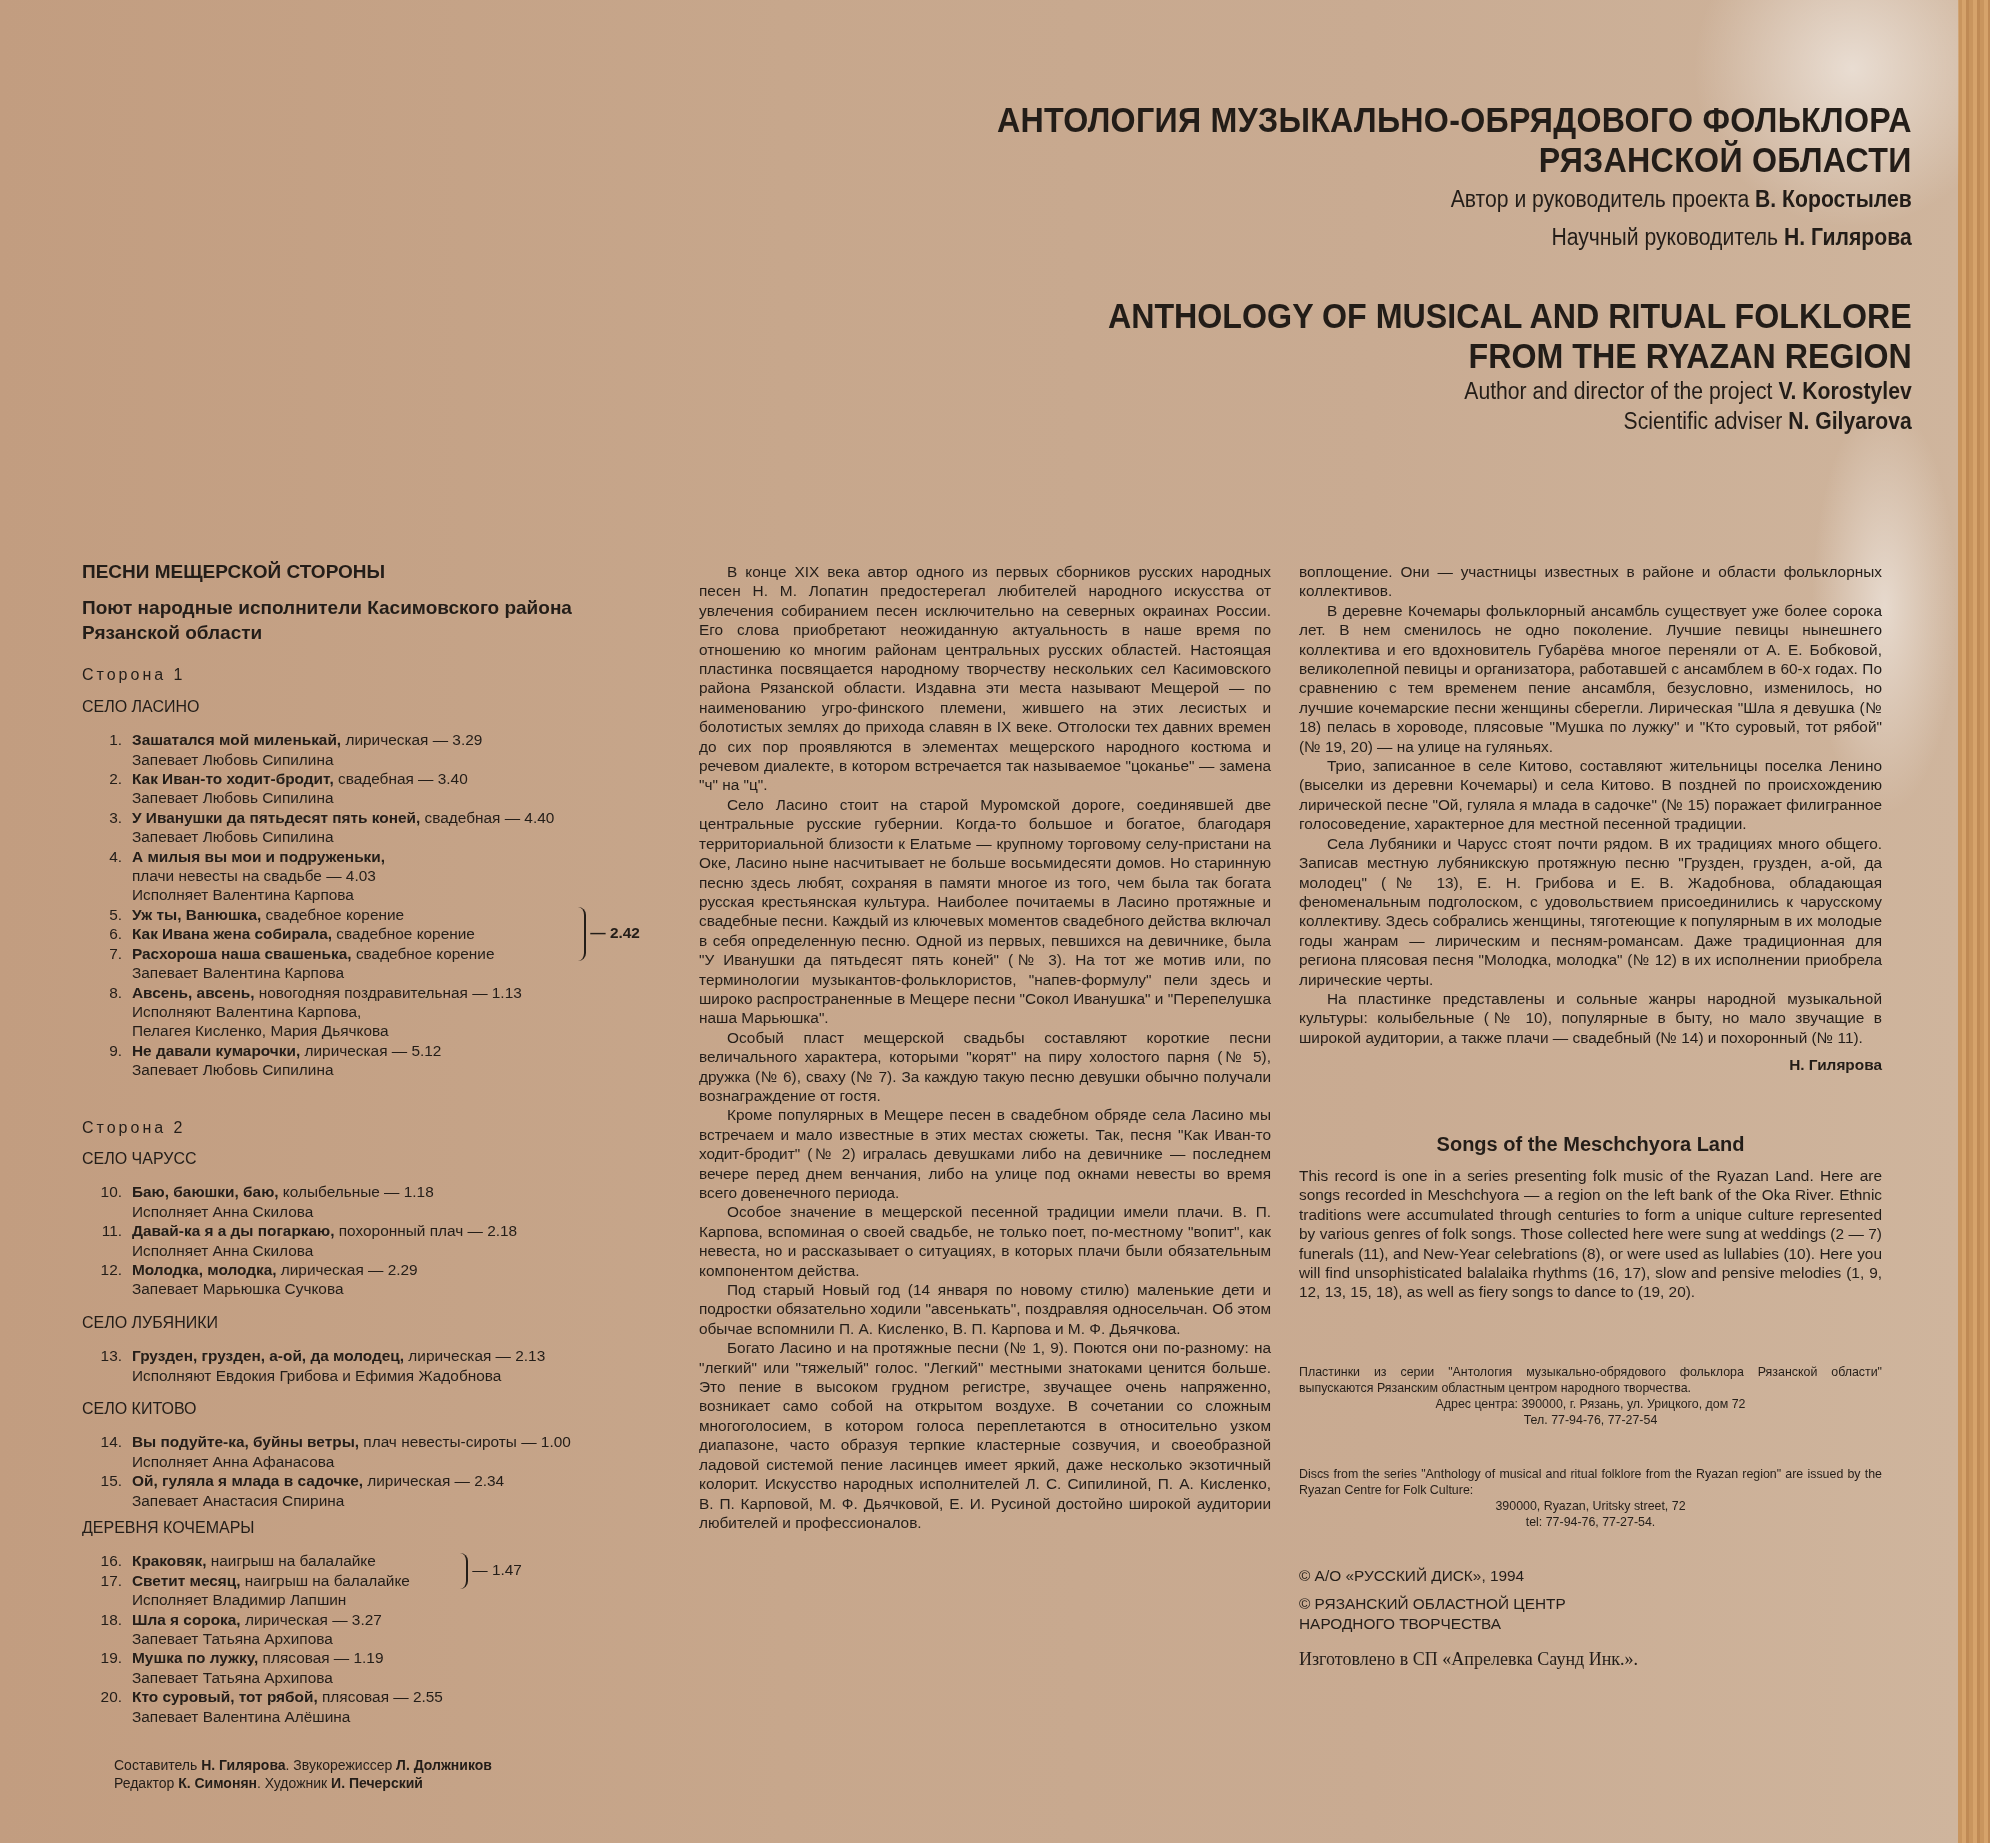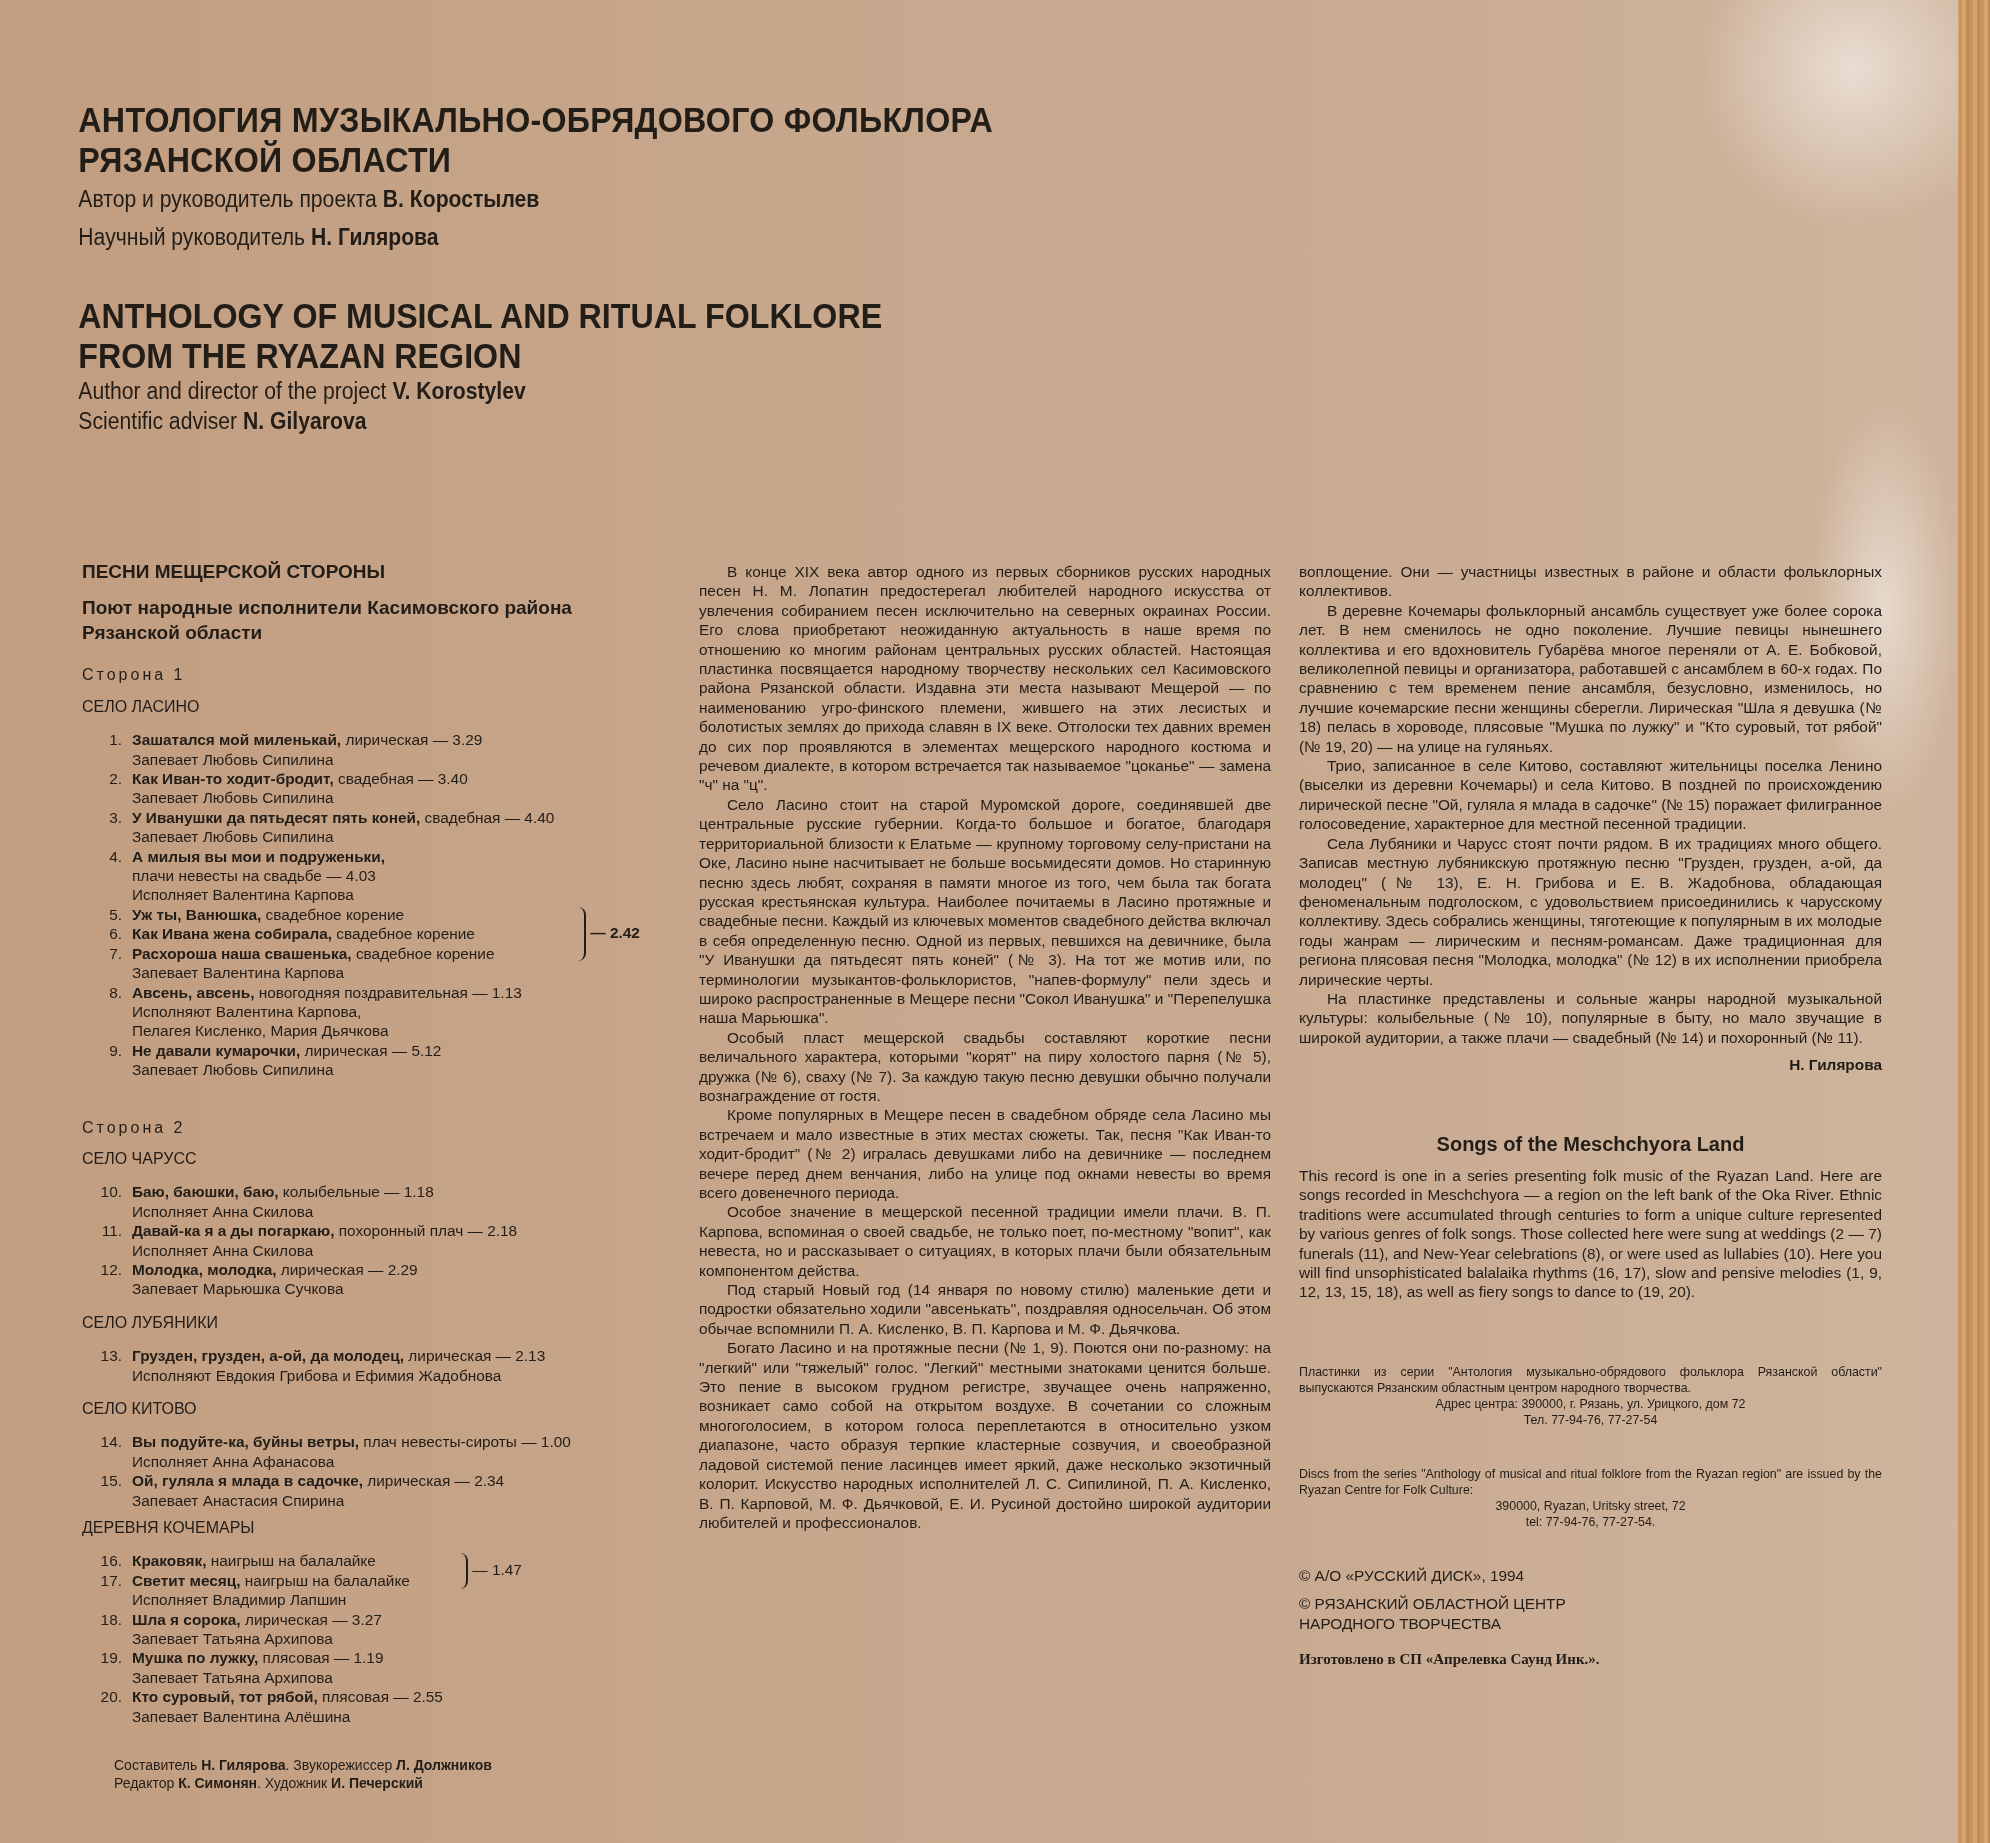--- a/index.html
+++ b/index.html
@@ -21,21 +21,21 @@
   .glare {
     position: absolute; left: 1692px; top: 0; width: 267px; height: 229px;
     background: radial-gradient(ellipse at 60% 30%, rgba(255,255,255,0.55), rgba(255,255,255,0) 70%);
     pointer-events: none;
   }
   .glare2 {
     position: absolute; left: 1811px; top: 398px; width: 147px; height: 418px;
     background: radial-gradient(ellipse at 50% 50%, rgba(255,255,255,0.5), rgba(255,255,255,0) 70%);
     pointer-events: none;
   }
-  .header { position: absolute; left: 0; top: 100px; width: 1958px; text-align: left; }
+  .header { position: absolute; left: 0; top: 100px; width: 1958px; text-align: right; padding-left: 32px; }
   .h-ru {
     font-family: "Liberation Sans", sans-serif; font-weight: bold;
     font-size: 35px; line-height: 40px; letter-spacing: 0.3px;
     transform: scaleX(0.92); margin: 0;
   }
   .sub { font-size: 23px; line-height: 38px; margin: 0; transform: scaleX(0.92); }
   .sub b { font-weight: bold; }
   .h-en {
     font-weight: bold; font-size: 35px; line-height: 40px; margin: 0;
     transform: scaleX(0.92);
@@ -66,21 +66,21 @@
   .credits b { font-weight: bold; }
 
   .mid p, .right p { margin: 0; text-indent: 28px; }
   .mid p.cont, .right p.cont { text-indent: 0; }
   .signature { text-align: right; font-weight: bold; margin-top: 8px; }
   .en-title { text-align: center; font-weight: bold; font-size: 20px; margin: 60px 0 12px 0; }
   .en-body { font-size: 15.4px; line-height: 19.4px; margin: 0; text-indent: 0 !important; }
   .small { font-size: 12.4px; line-height: 16px; margin: 0; text-indent: 0 !important; }
   .centered { text-align: center; }
   .copy { font-size: 15.4px; line-height: 20px; margin: 0; text-align: left; text-indent: 0 !important; }
-  .made { font-family: "Liberation Serif", serif; font-weight: bold; font-size: 15px; margin: 0; text-indent: 0 !important; }
+  .made { font-family: "Liberation Serif", serif; font-weight: normal; font-size: 18px; margin: 0; text-indent: 0 !important; }
 </style>
 </head>
 <body>
 
 <div class="sleeve"></div>
 <div class="table-edge"></div>
 <div class="glare"></div>
 <div class="glare2"></div>
 
 <div class="header">

